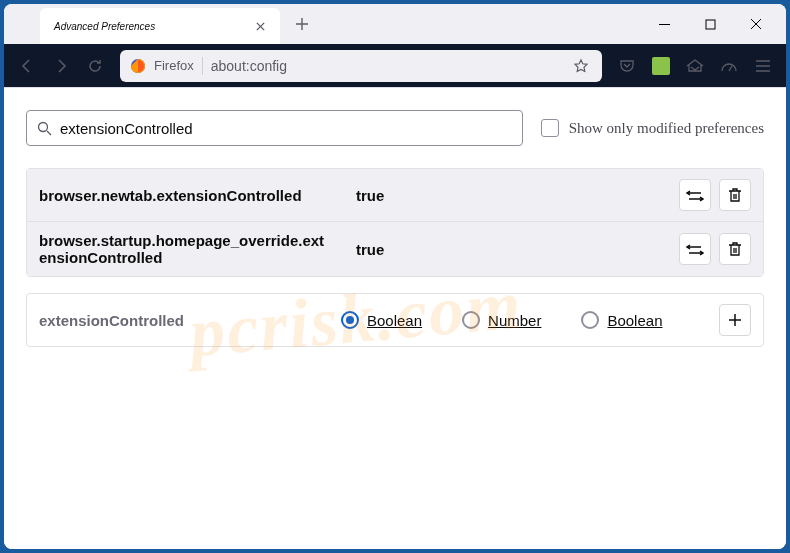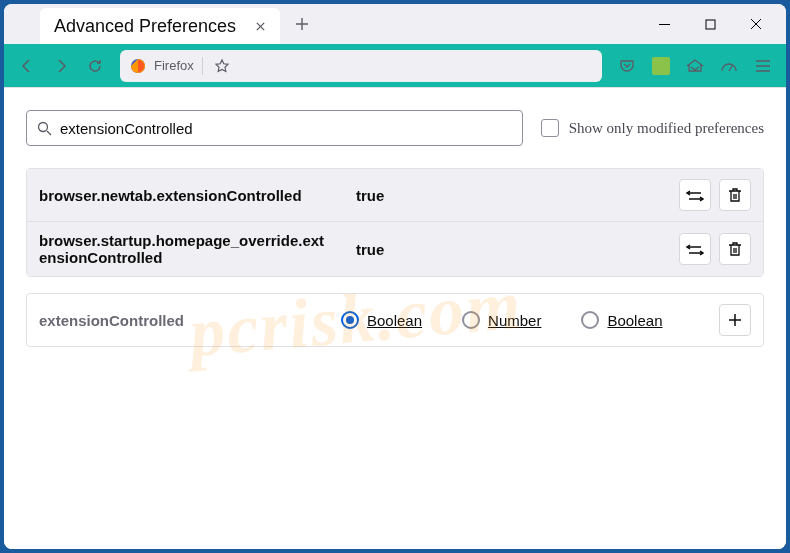--- a/index.html
+++ b/index.html
@@ -32,21 +32,21 @@
       display: flex;
       align-items: center;
       justify-content: space-between;
       background: #fff;
       border-radius: 6px 6px 0 0;
       height: 36px;
       width: 240px;
       padding: 0 10px 0 14px;
       margin-top: 4px;
     }
-    .tab-title { font-size: 18px; }
+    .tab-title { font-size: 10px; font-style: italic; }
     .tab-close {
       width: 20px; height: 20px;
       display: flex; align-items: center; justify-content: center;
       color: #5b5b66;
       cursor: pointer;
       border-radius: 3px;
     }
     .tab-new {
       width: 28px; height: 28px;
       display: flex; align-items: center; justify-content: center;
@@ -64,21 +64,21 @@
     .win-btn {
       width: 44px; height: 30px;
       display: flex; align-items: center; justify-content: center;
       color: #000;
       cursor: pointer;
     }
     .toolbar {
       display: flex;
       align-items: center;
       height: 44px;
-      background: #14b8a6;
+      background: #0f172a;
       padding: 0 8px;
       gap: 4px;
       border-bottom: 1px solid #e0e0e6;
     }
     .nav-btn {
       width: 30px; height: 30px;
       display: flex; align-items: center; justify-content: center;
       color: #5b5b66;
       cursor: pointer;
       border-radius: 4px;
@@ -321,20 +321,21 @@
     <div class="url-container">
       <span class="ff-logo">
         <svg width="16" height="16" viewBox="0 0 16 16">
             <circle cx="8" cy="8" r="7" fill="#4a5fc1"></circle>
             <path d="M8 1c4 0 7 3 7 7 0 4-3 7-7 7-4 0-7-3-7-7" fill="#ff9500"></path>
             <path d="M8 2c3.3 0 6 2.7 6 6 0 3.3-2.7 6-6 6" fill="#ff5722"></path>
           </svg>
       </span>
       <span class="identity">Firefox</span>
       <span class="url-sep"></span>
+      <span class="url-text">about:config</span>
       <span class="url-star">
         <svg width="16" height="16" viewBox="0 0 16 16">
             <path stroke="currentColor" stroke-width="1.2" fill="none" d="M8 2l1.8 3.8 4.2.5-3 3 .8 4.2L8 11.5l-3.8 2 .8-4.2-3-3 4.2-.5z"></path>
           </svg>
       </span>
     </div>
     <span class="toolbar-icon">
       <svg width="16" height="16" viewBox="0 0 16 16">
           <path stroke="currentColor" stroke-width="1.3" fill="none" d="M2 3h12v4a6 6 0 0 1-12 0zM5 6l3 3 3-3"></path>
         </svg>

